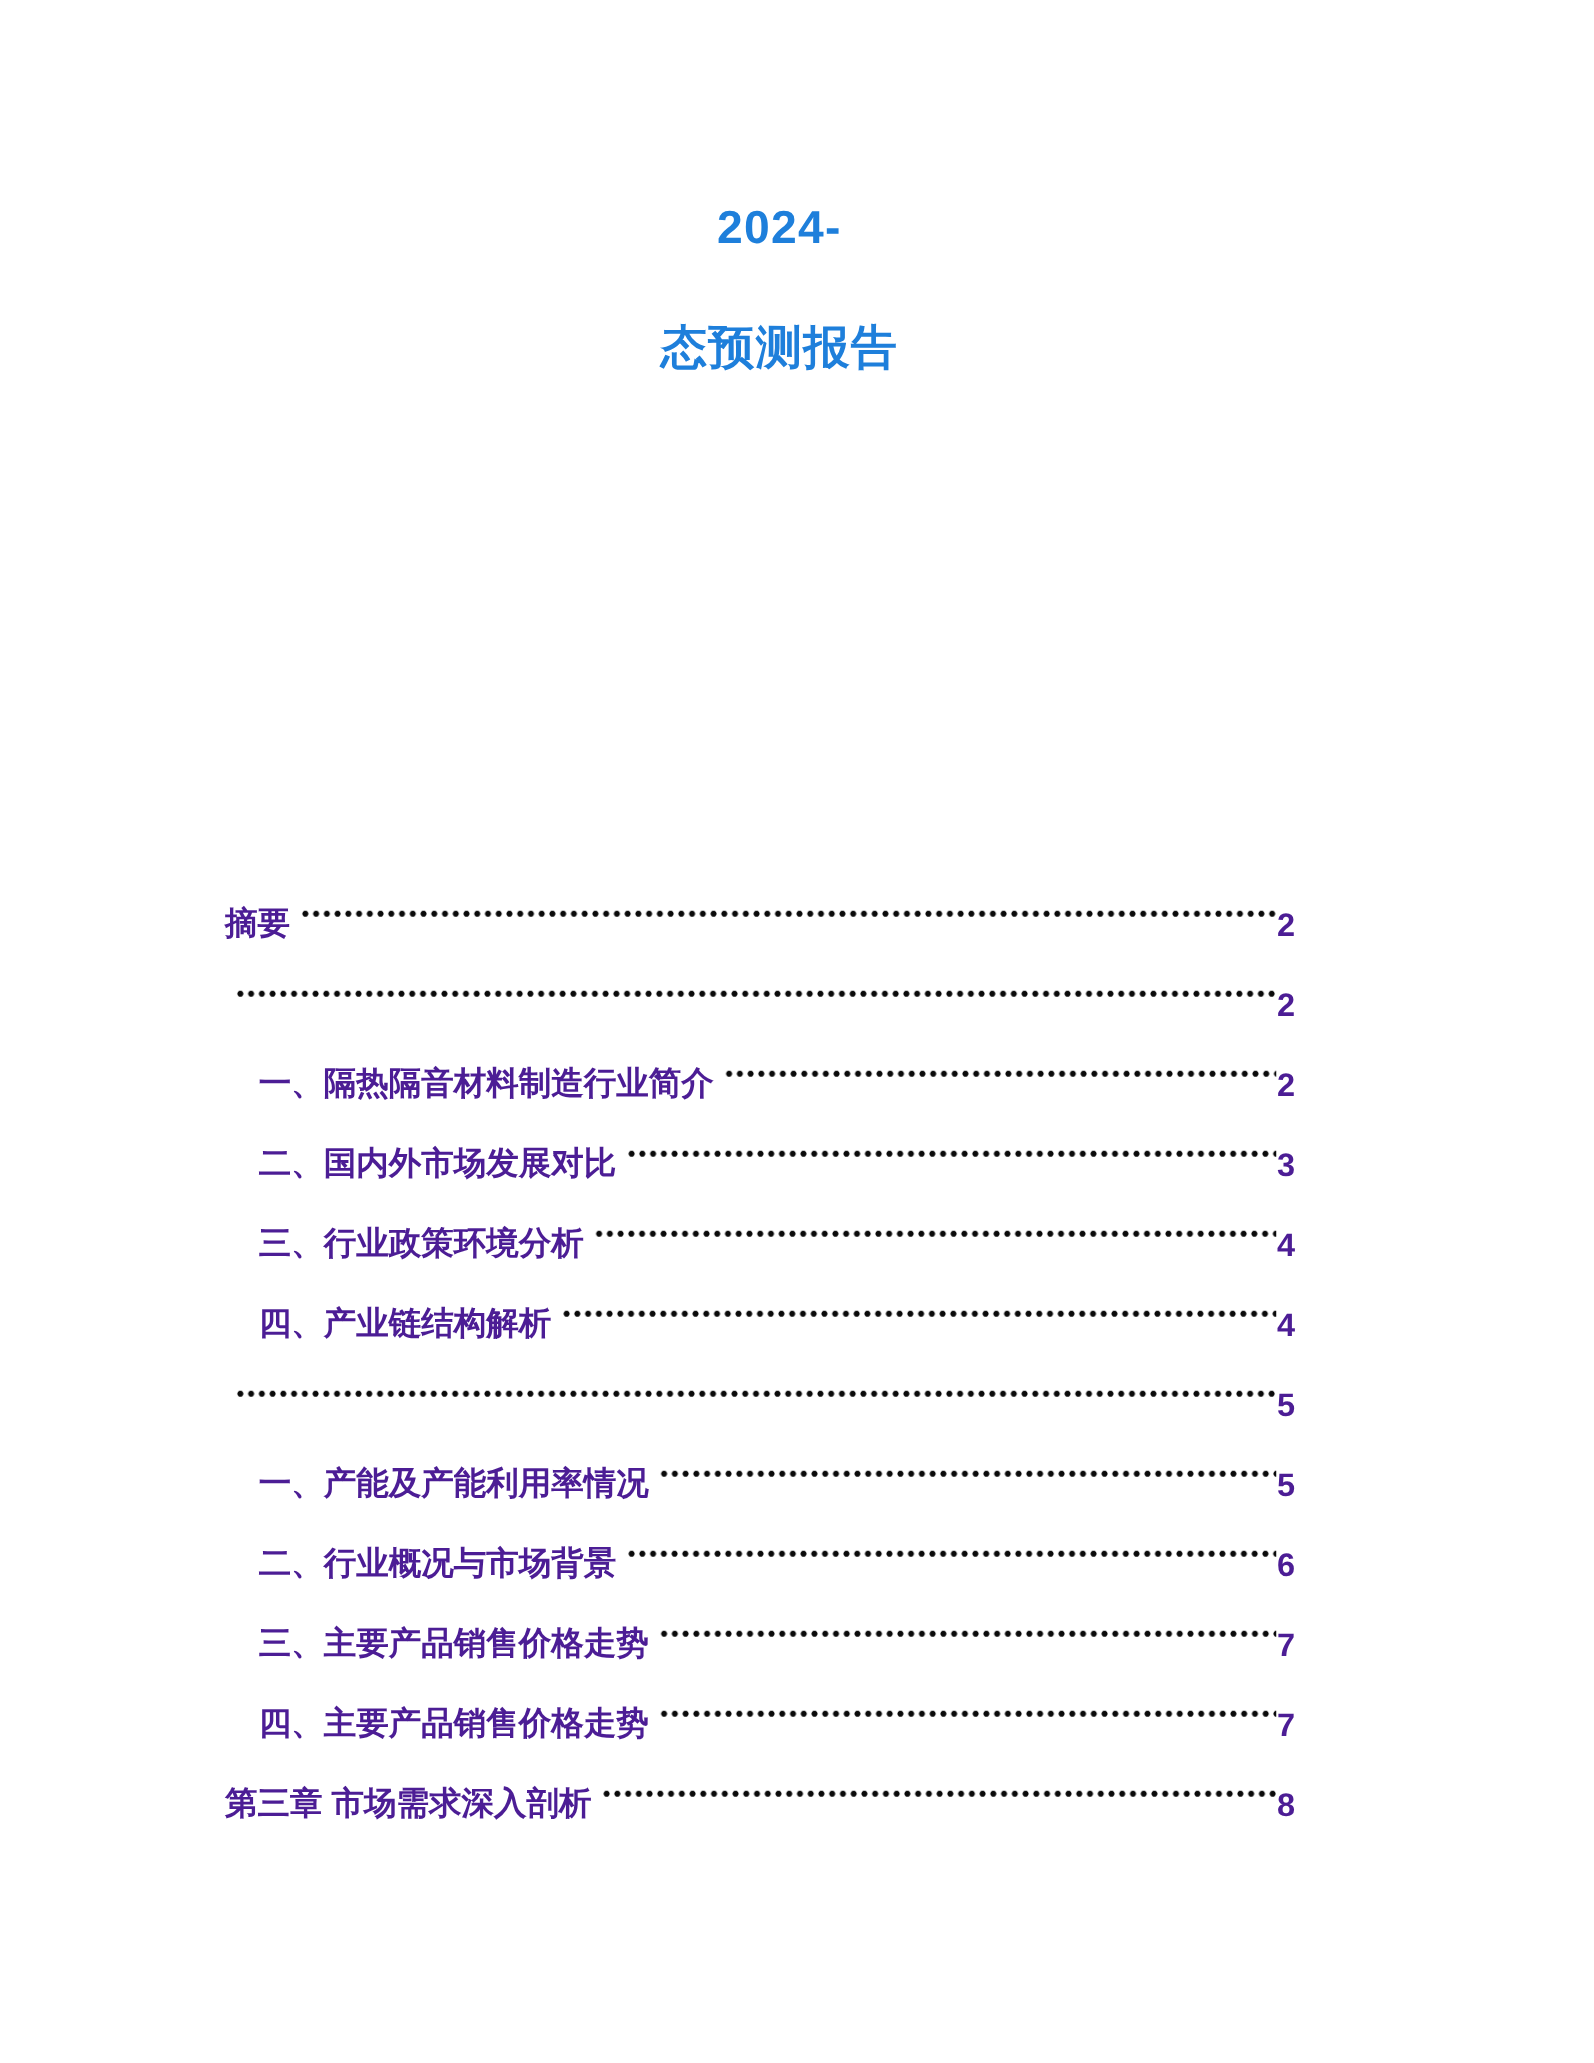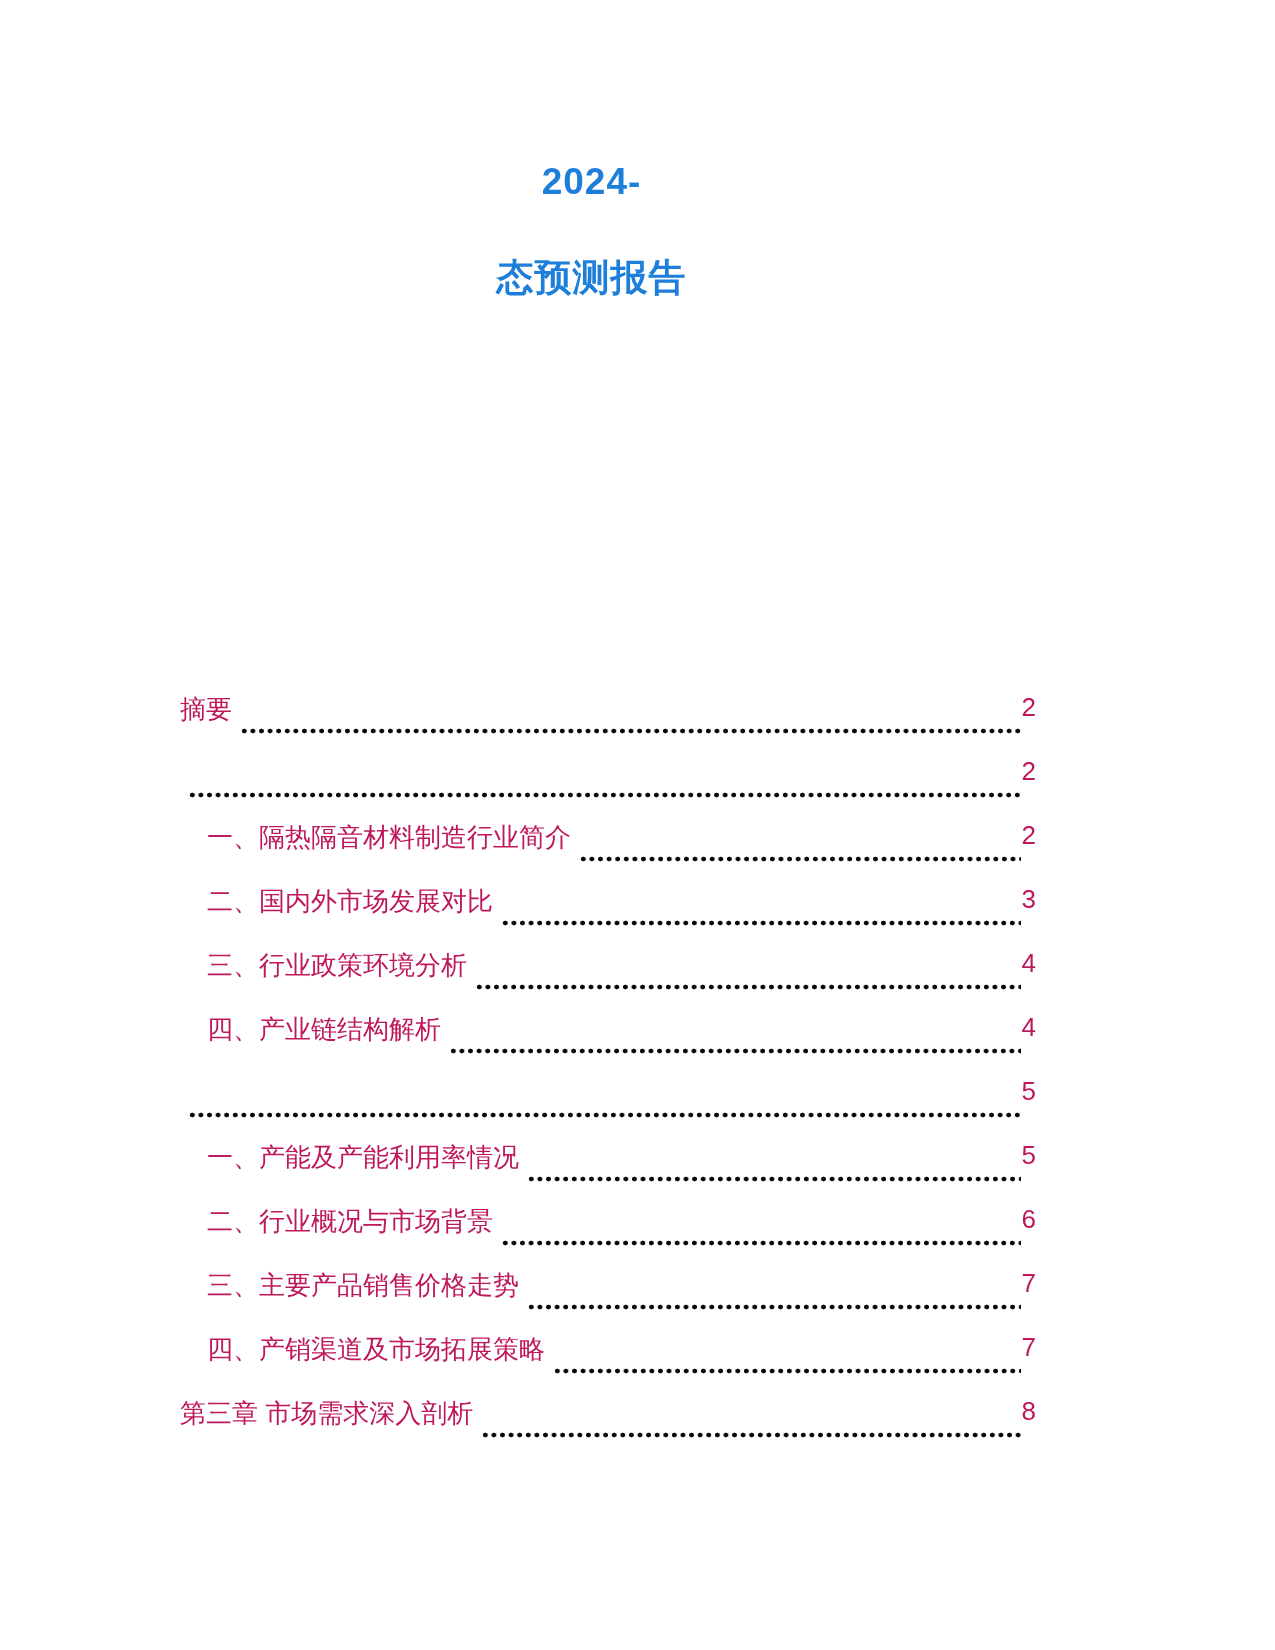--- a/index.html
+++ b/index.html
@@ -13,45 +13,45 @@
     height: 1650px;
     background: #ffffff;
     font-family: "Liberation Sans", "DejaVu Sans", sans-serif;
     color: #0a0a0a;
     overflow: hidden;
   }
   
   .title-block {
     position: absolute;
     top: 134px;
-    left: 164px;
+    left: 196px;
     width: 855px;
     text-align: center;
     font-weight: 700;
     font-size: 37px;
     letter-spacing: 1px;
   }
   .title-line {
     line-height: 96px;
     white-space: nowrap;
   }
   
   .toc {
     position: absolute;
     top: 692px;
     left: 180px;
     width: 856px;
   }
   .toc-row {
     display: flex;
-    align-items: flex-start;
+    align-items: flex-end;
     height: 64px;
     font-size: 26px;
-    font-weight: 400;
-    color: #be185d;
+    font-weight: 700;
+    color: #4c1d95;
   }
   .toc-row.lvl1 {
     padding-left: 27px;
   }
   .toc-label {
     white-space: nowrap;
     flex: 0 0 auto;
   }
   .toc-leader {
     flex: 1 1 auto;
@@ -121,21 +121,21 @@
         <span class="toc-label">二、行业概况与市场背景</span>
         <span class="toc-leader"></span>
         <span class="toc-page">6</span>
       </div>
       <div class="toc-row lvl1">
         <span class="toc-label">三、主要产品销售价格走势</span>
         <span class="toc-leader"></span>
         <span class="toc-page">7</span>
       </div>
       <div class="toc-row lvl1">
-        <span class="toc-label">四、产销渠道及市场拓展策略</span>
+        <span class="toc-label">四、主要产品销售价格走势</span>
         <span class="toc-leader"></span>
         <span class="toc-page">7</span>
       </div>
       <div class="toc-row lvl0">
         <span class="toc-label">第三章 市场需求深入剖析</span>
         <span class="toc-leader"></span>
         <span class="toc-page">8</span>
       </div>
     </div>
 

